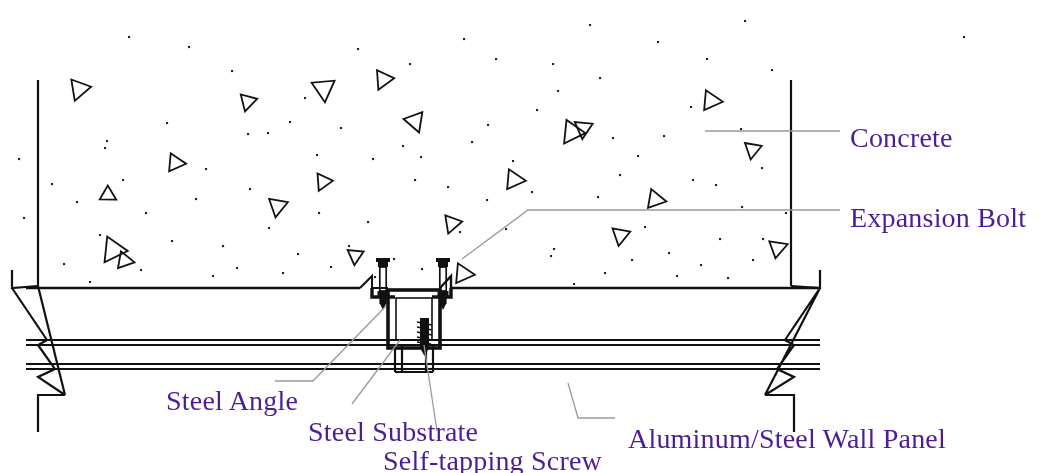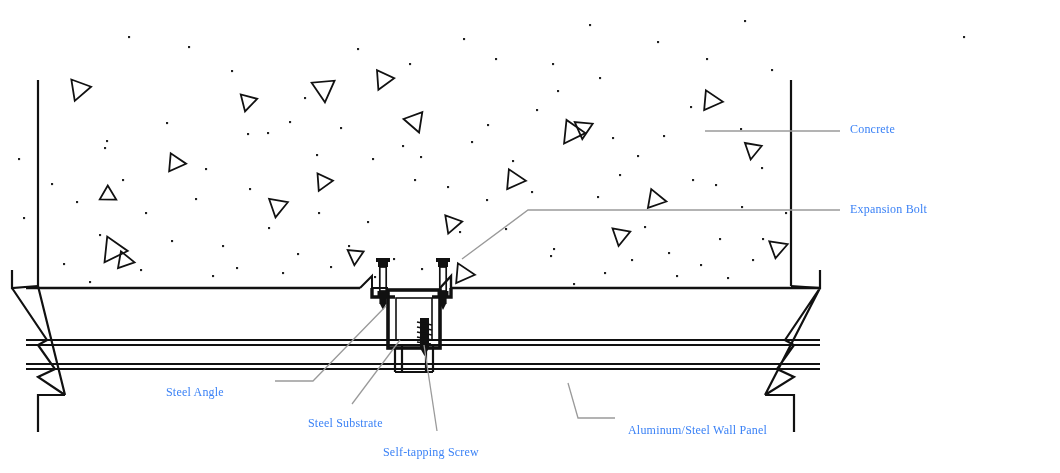--- a/index.html
+++ b/index.html
@@ -21,22 +21,22 @@
   #drawing {
     position: absolute;
     left: 0;
     top: 0;
     width: 1060px;
     height: 473px;
   }
   .lbl {
     position: absolute;
     font-family: "Liberation Serif", "DejaVu Serif", serif;
-    font-size: 12px;
-    color: #3b82f6;
+    font-size: 28px;
+    color: #4c1d95;
     white-space: nowrap;
     letter-spacing: 0.2px;
   }
 </style>
 </head>
 <body>
 
 <div id="stage">
 
   <svg id="drawing" viewBox="0 0 1060 473" xmlns="http://www.w3.org/2000/svg">

